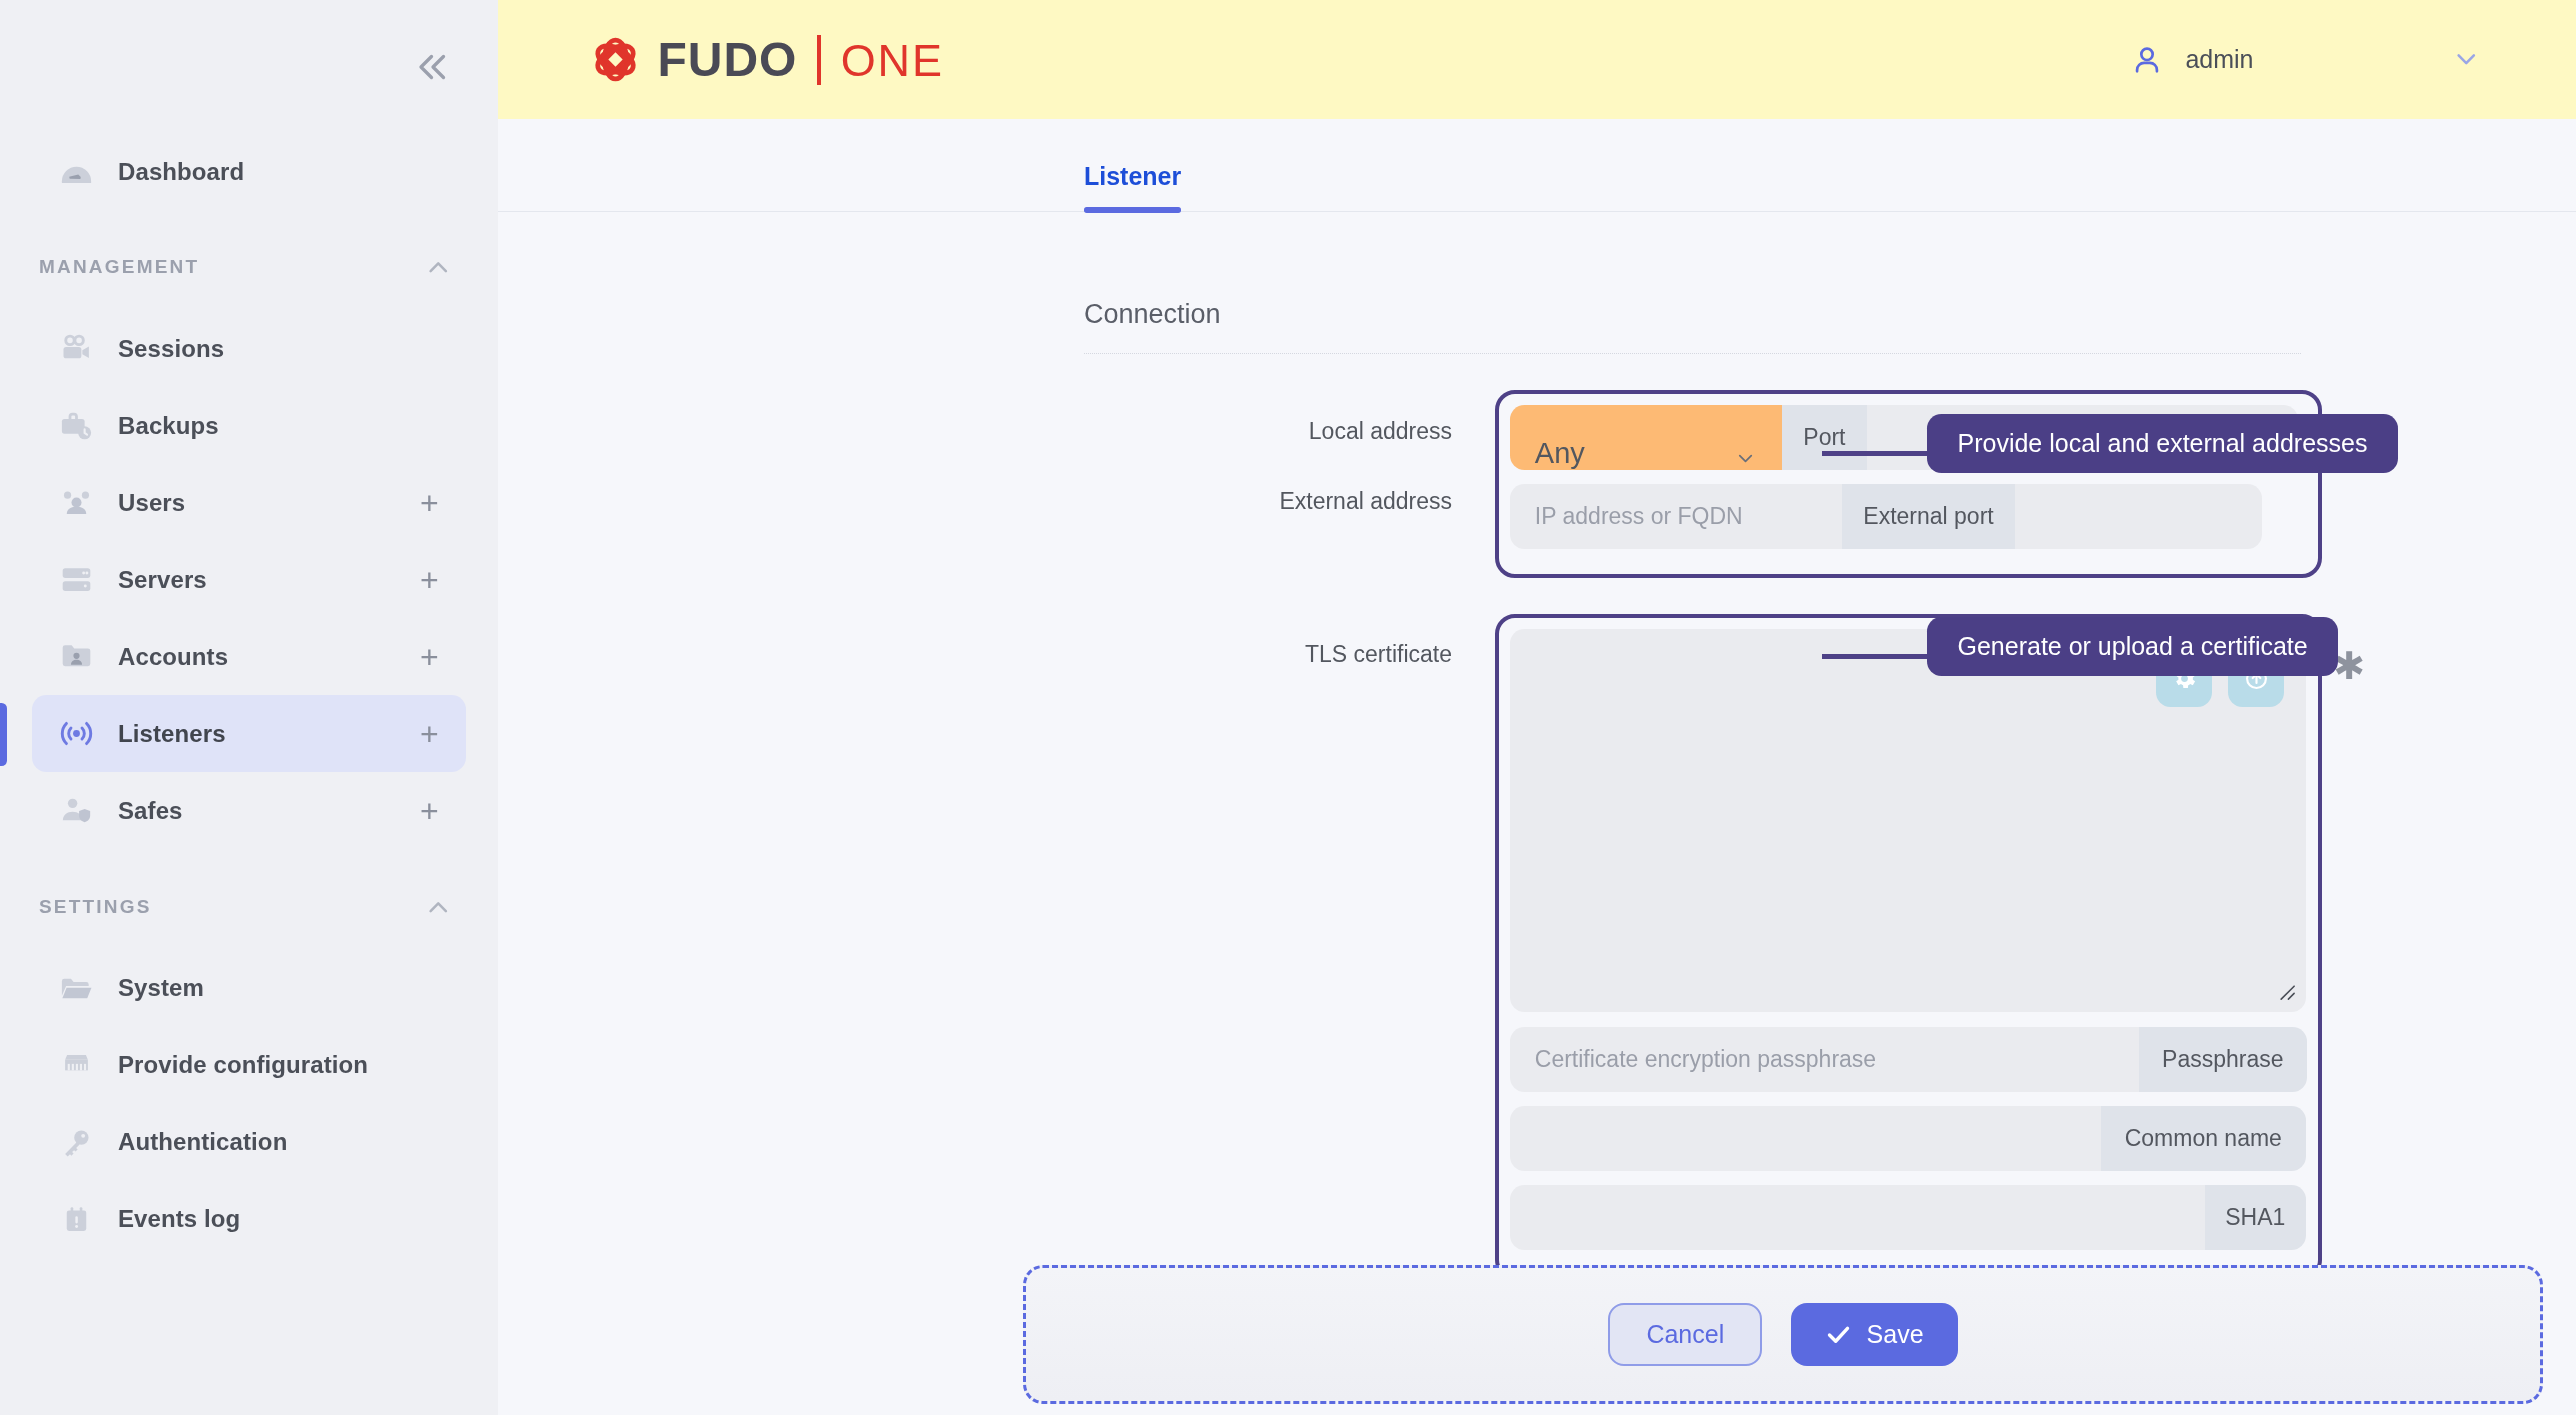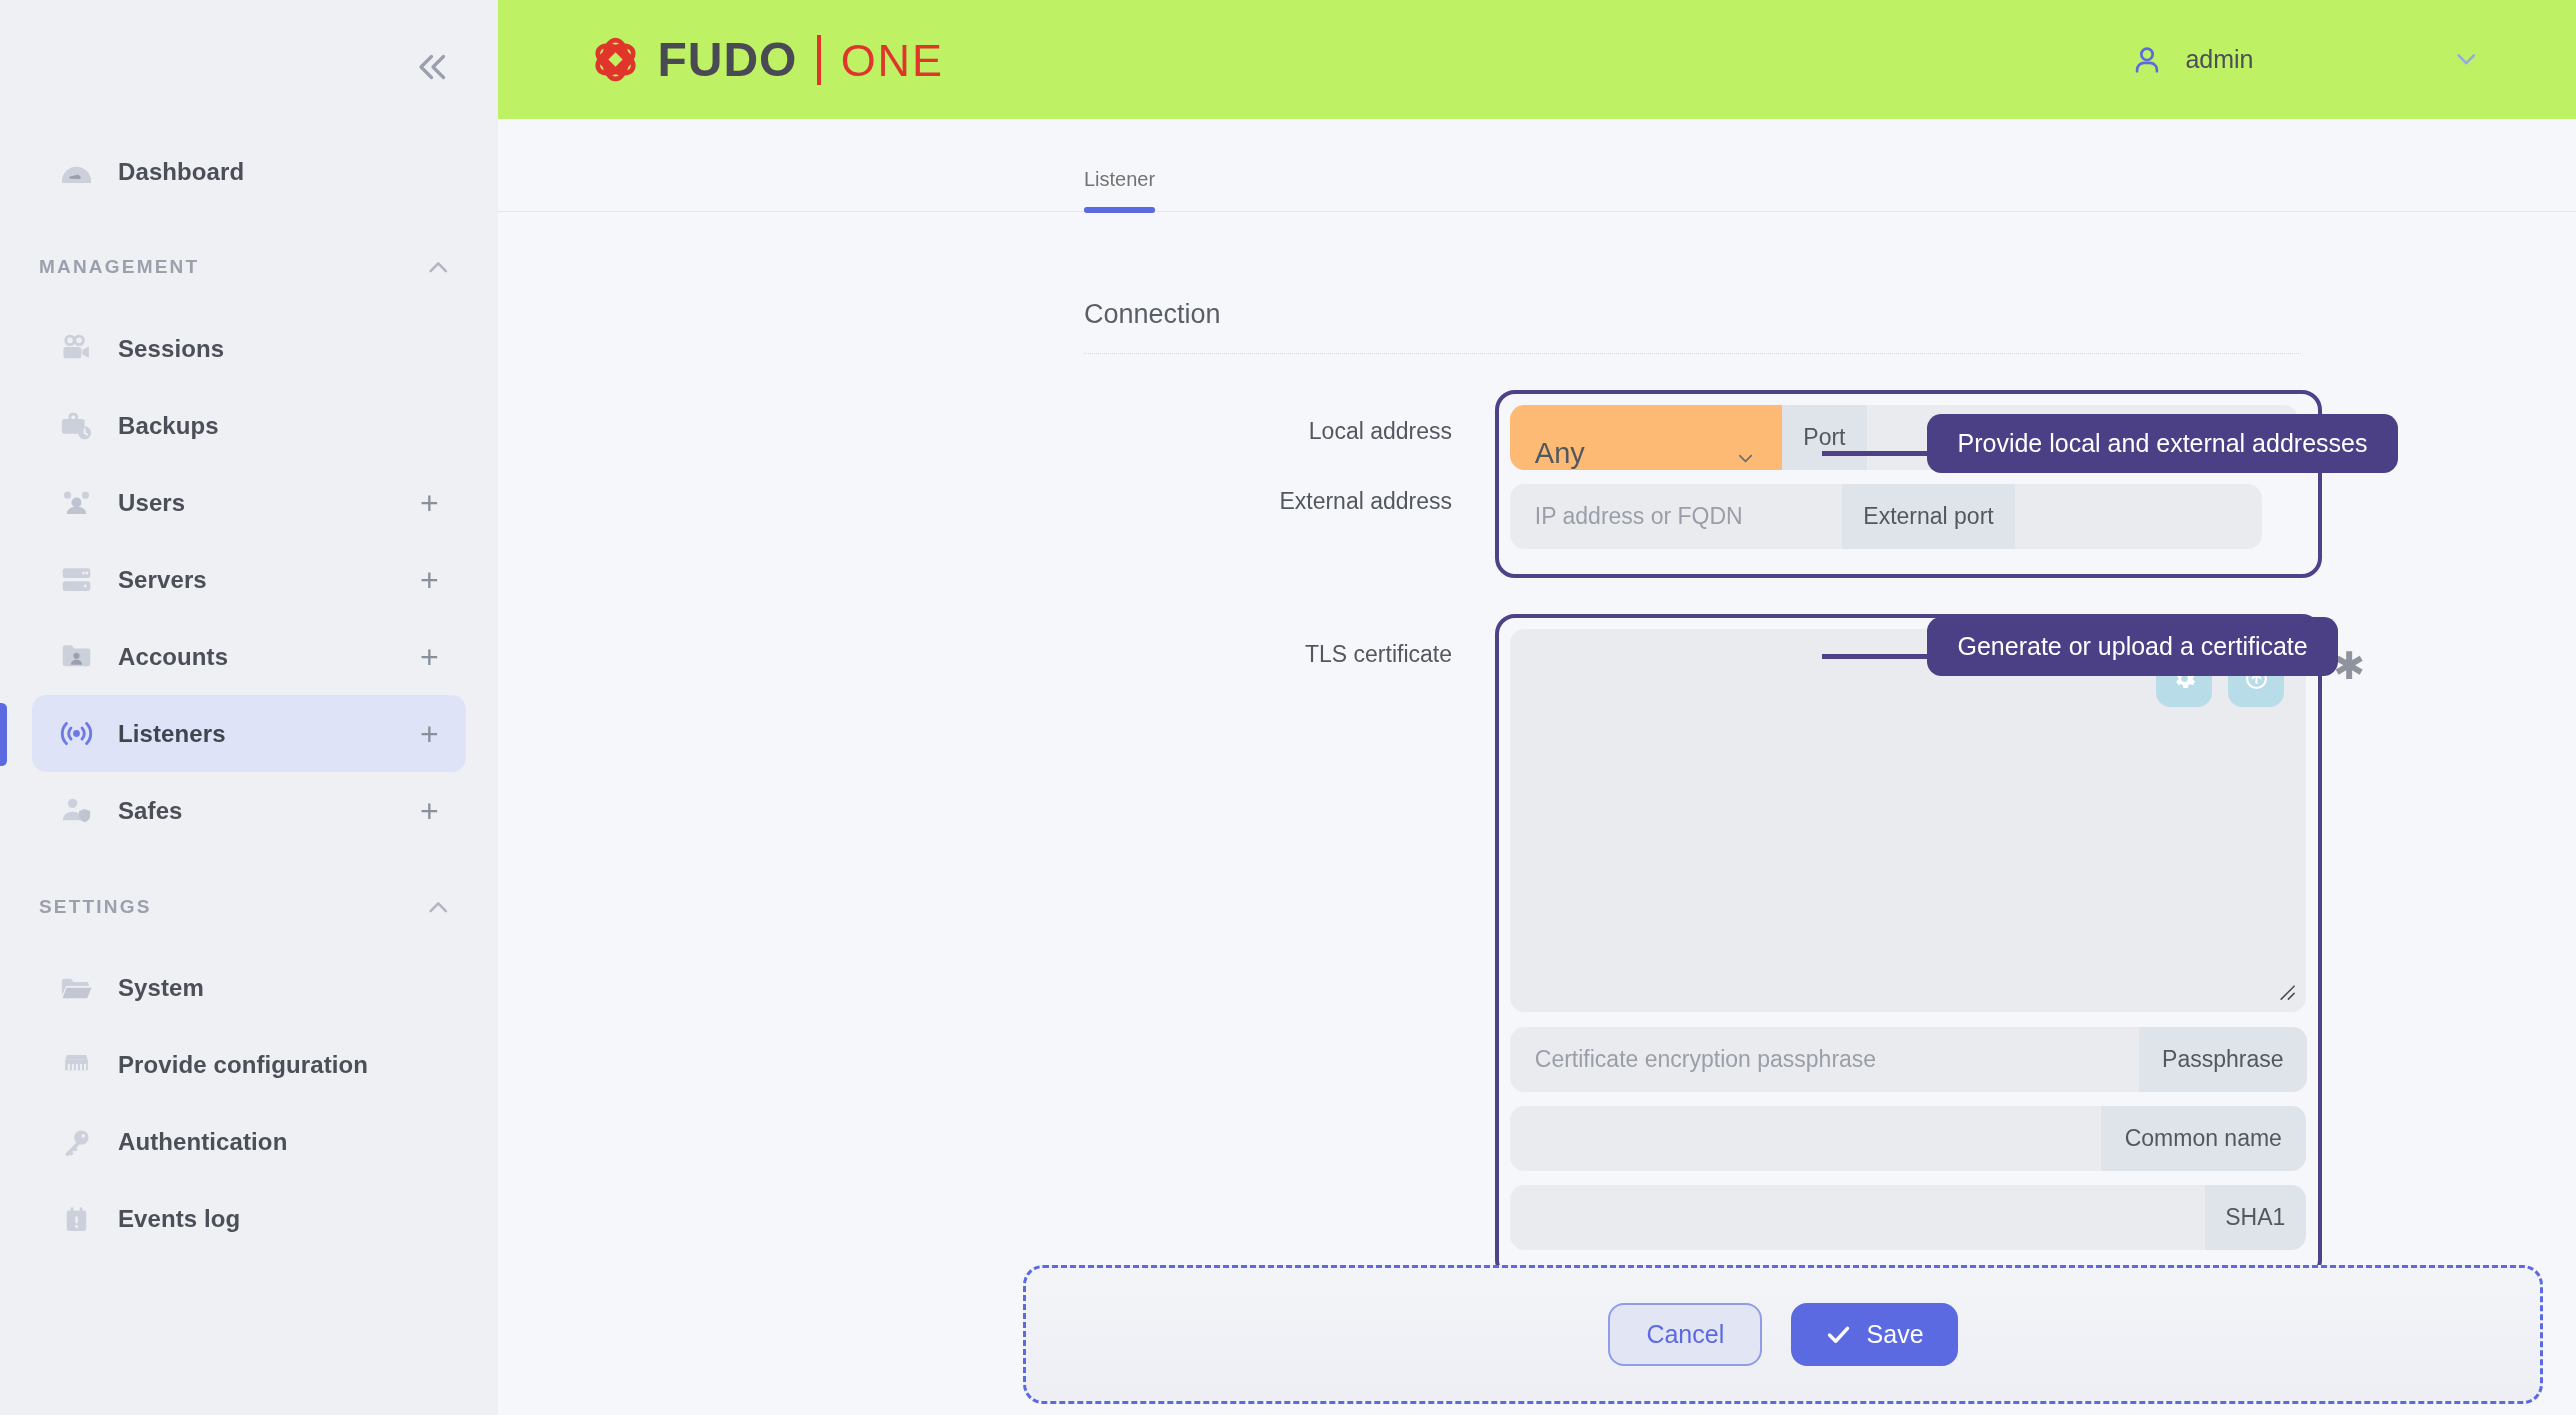--- a/index.html
+++ b/index.html
@@ -69,21 +69,21 @@
   .nav-group-head .grp-chevron { margin-left: auto; display: flex; }
 
   .spacer-sm { height: 14.4px; }
 
   
   #main { flex: 1; position: relative; background: #f6f7fb; height: 1415px; }
 
   #topbar {
     height: 119px; display: flex; align-items: center;
     padding: 0 95px 0 88px;
-    background: #bef264;
+    background: #fef9c3;
   }
   .logo-wrap { display: flex; align-items: center; }
   .logo-mark { width: 59px; height: 59px; margin-right: 12.6px; }
   .logo-text { display: flex; align-items: baseline; }
   .logo-fudo {
     font-size: 48px; font-weight: 700; color: #4a4a55; letter-spacing: 0.9px;
   }
   .logo-bar {
     width: 3.6px; height: 50px; background: #e0352b; margin: 0 20px; align-self: center;
   }
@@ -97,21 +97,21 @@
 
   
   #tabbar {
     height: 93px; position: relative;
     border-bottom: 1.8px solid #e4e7ee;
     padding-left: 586px;
     display: flex; align-items: flex-end;
     background: #f6f7fb;
   }
   .tab {
-    font-size: 20px; color: #737373; font-weight: 400;
+    font-size: 25px; color: #1d4ed8; font-weight: 700;
     padding-bottom: 20px; cursor: pointer; position: relative;
   }
   .tab.active::after {
     content: ""; position: absolute; left: 0; right: 0; bottom: -1.8px;
     height: 5.4px; background: #5b6ae0; border-radius: 2.7px;
   }
 
   
   #content { position: relative; padding-left: 586px; padding-top: 87px; }
   .section-title {

